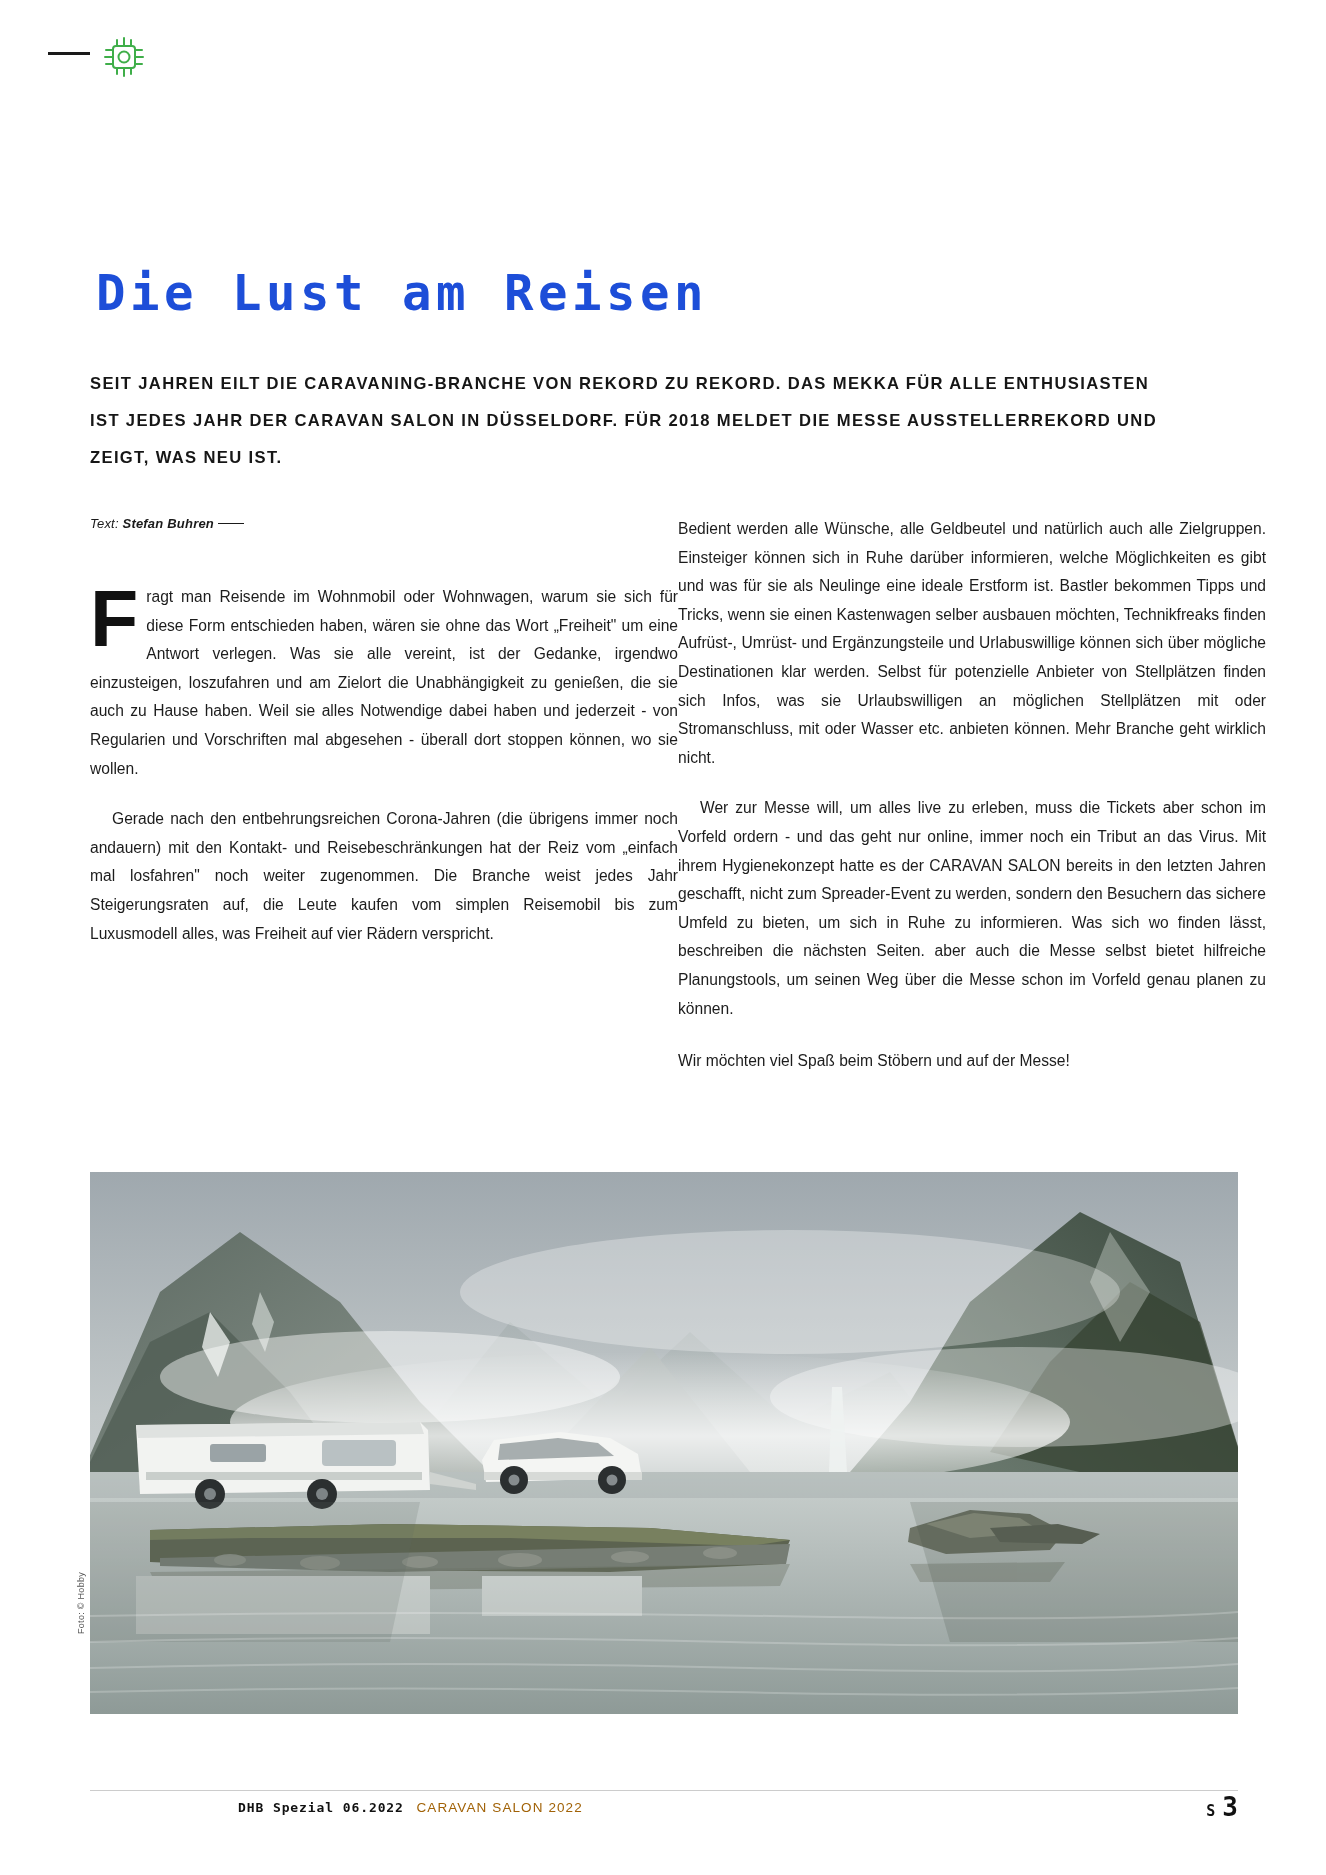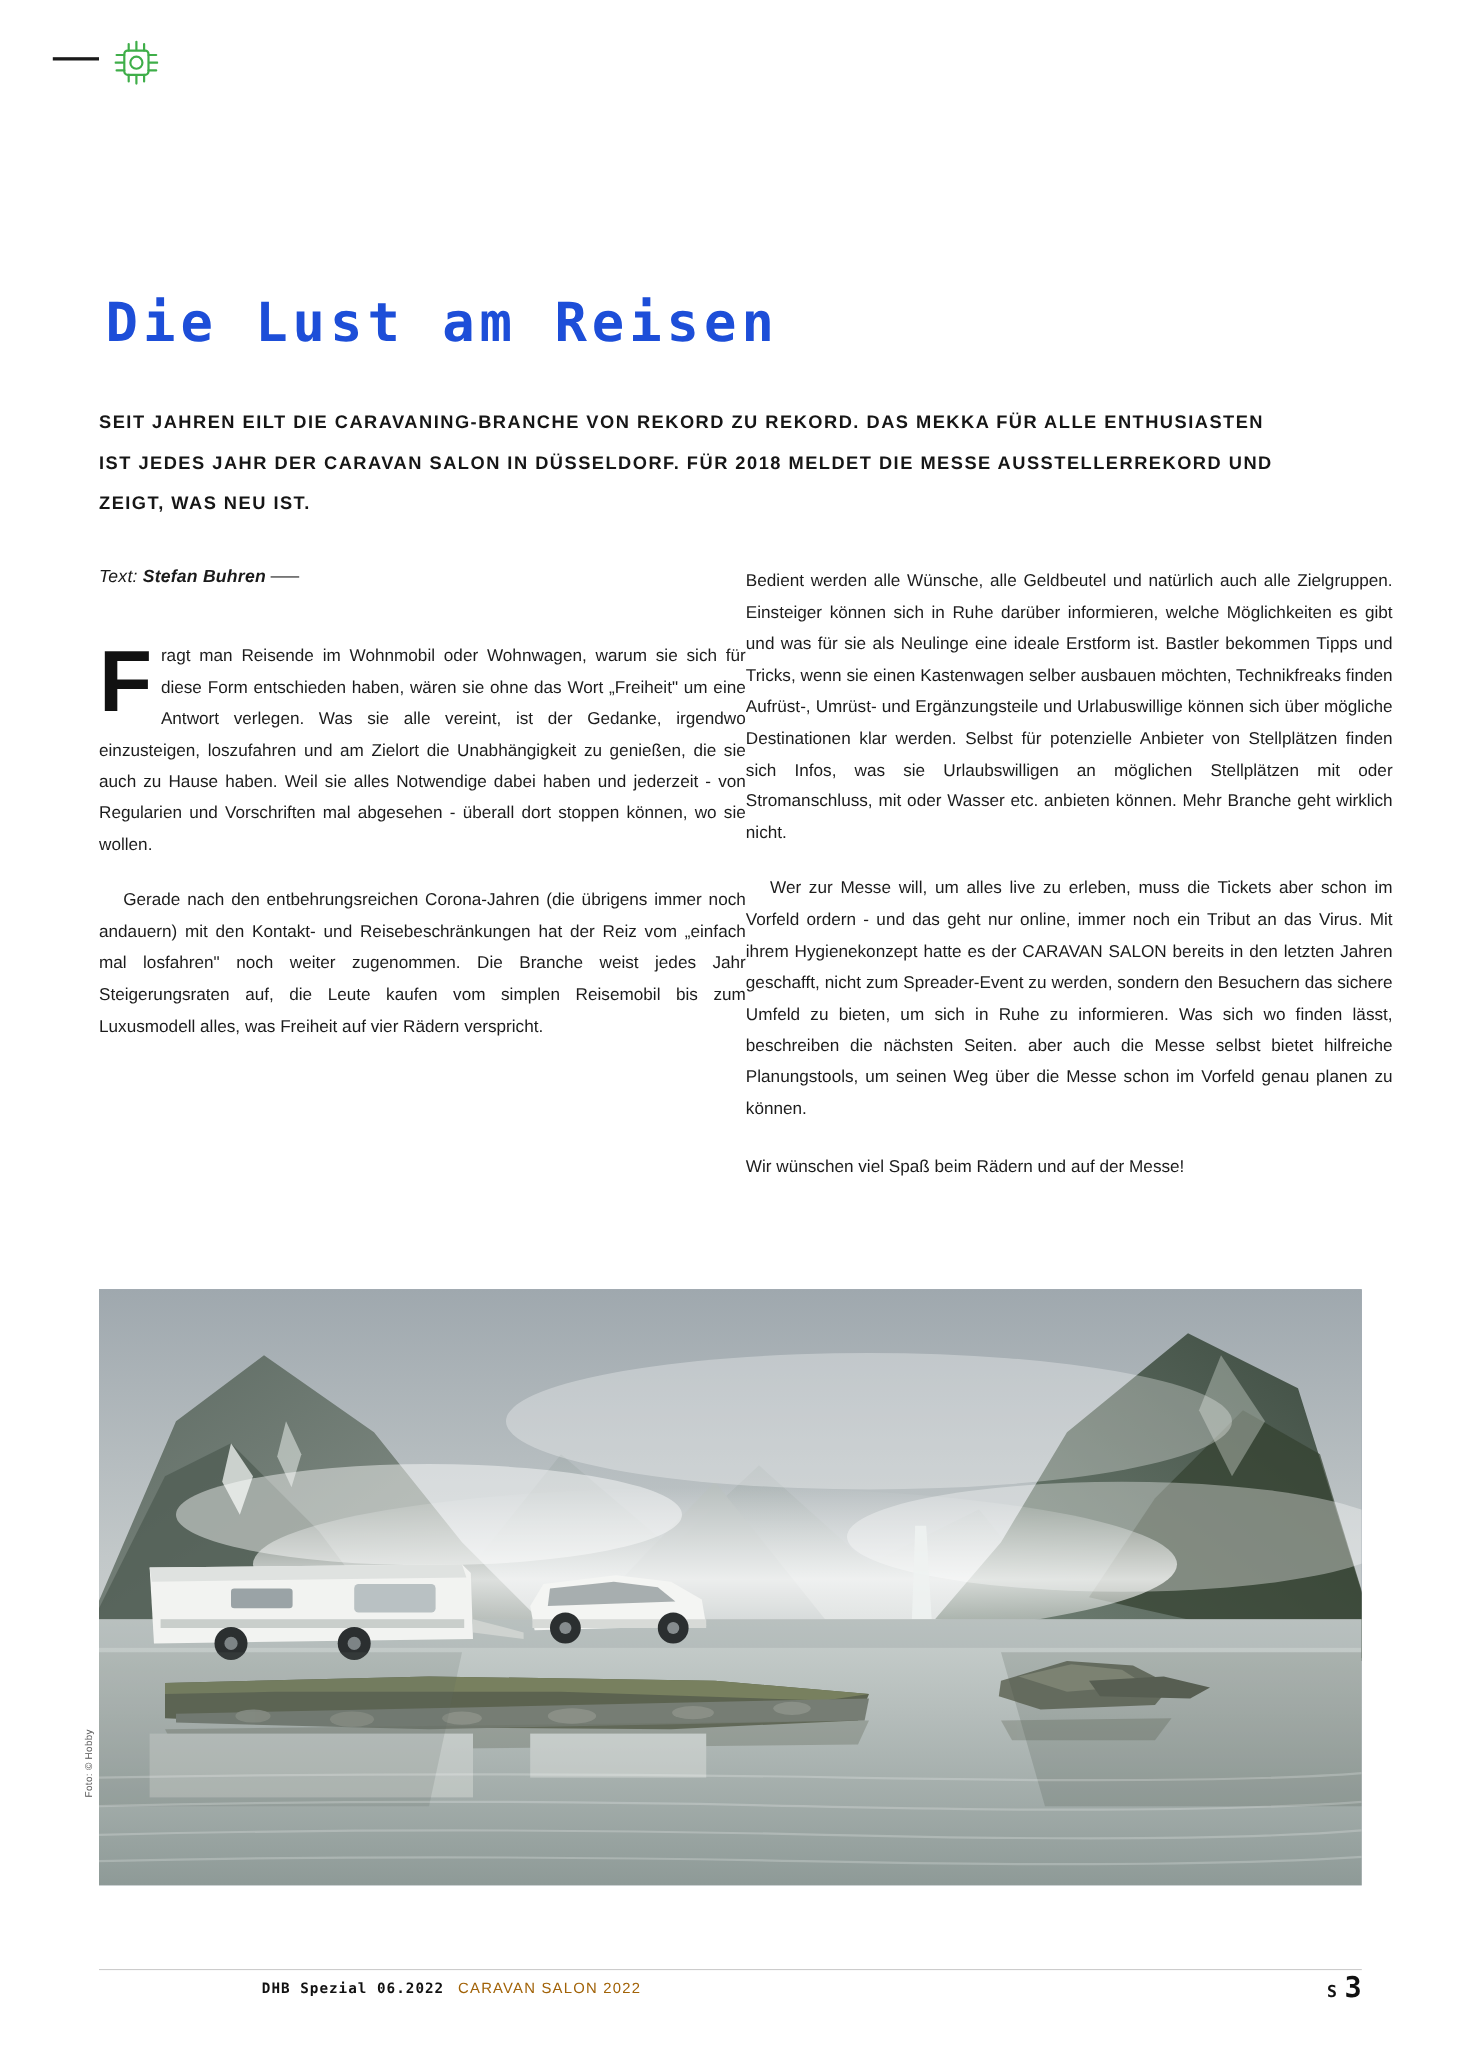--- a/index.html
+++ b/index.html
@@ -83,21 +83,21 @@
     line-height: 37px;
     color: #161616;
     font-family: "Liberation Sans", sans-serif;
   }
 
   
   .byline {
     position: absolute;
     left: 90px;
     top: 516px;
-    font-size: 16px;
+    font-size: 13px;
     color: #1a1a1a;
     font-style: italic;
     letter-spacing: 0.2px;
   }
   .byline b { font-weight: 700; }
   .byline .tail {
     display: inline-block;
     width: 26px;
     border-bottom: 1.4px solid #1a1a1a;
     margin-left: 4px;
@@ -242,21 +242,21 @@
 </div>
 
 <div class="col col-left">
   <p class="dropcap-para"><span class="dropcap">F</span><span>ragt man Reisende im Wohnmobil oder Wohnwagen, warum sie sich für diese Form entschieden haben, wären sie ohne das Wort „Freiheit" um eine Antwort verlegen. Was sie alle vereint, ist der Gedanke, irgendwo einzusteigen, loszufahren und am Zielort die Unabhängigkeit zu genießen, die sie auch zu Hause haben. Weil sie alles Notwendige dabei haben und jederzeit - von Regularien und Vorschriften mal abgesehen - überall dort stoppen können, wo sie wollen.</span></p>
   <p>Gerade nach den entbehrungsreichen Corona-Jahren (die übrigens immer noch andauern) mit den Kontakt- und Reisebeschränkungen hat der Reiz vom „einfach mal losfahren" noch weiter zugenommen. Die Branche weist jedes Jahr Steigerungsraten auf, die Leute kaufen vom simplen Reisemobil bis zum Luxusmodell alles, was Freiheit auf vier Rädern verspricht.</p>
 </div>
 
 <div class="col col-right">
   <p>Bedient werden alle Wünsche, alle Geldbeutel und natürlich auch alle Zielgruppen. Einsteiger können sich in Ruhe darüber informieren, welche Möglichkeiten es gibt und was für sie als Neulinge eine ideale Erstform ist. Bastler bekommen Tipps und Tricks, wenn sie einen Kastenwagen selber ausbauen möchten, Technikfreaks finden Aufrüst-, Umrüst- und Ergänzungsteile und Urlabuswillige können sich über mögliche Destinationen klar werden. Selbst für potenzielle Anbieter von Stellplätzen finden sich Infos, was sie Urlaubswilligen an möglichen Stellplätzen mit oder Stromanschluss, mit oder Wasser etc. anbieten können. Mehr Branche geht wirklich nicht.</p>
   <p>Wer zur Messe will, um alles live zu erleben, muss die Tickets aber schon im Vorfeld ordern - und das geht nur online, immer noch ein Tribut an das Virus. Mit ihrem Hygienekonzept hatte es der CARAVAN SALON bereits in den letzten Jahren geschafft, nicht zum Spreader-Event zu werden, sondern den Besuchern das sichere Umfeld zu bieten, um sich in Ruhe zu informieren. Was sich wo finden lässt, beschreiben die nächsten Seiten. aber auch die Messe selbst bietet hilfreiche Planungstools, um seinen Weg über die Messe schon im Vorfeld genau planen zu können.</p>
-  <p class="closing">Wir wünschen viel Spaß beim Rädern und auf der Messe!</p>
+  <p class="closing">Wir möchten viel Spaß beim Stöbern und auf der Messe!</p>
 </div>
 
 <div class="photo">
   <svg viewBox="0 0 1148 542" preserveAspectRatio="none" aria-hidden="true">
     <defs>
       <linearGradient id="sky" x1="0" y1="0" x2="0" y2="1">
         <stop offset="0%" stop-color="#9fa8ae"></stop>
         <stop offset="45%" stop-color="#c2c8c9"></stop>
         <stop offset="100%" stop-color="#d9dcda"></stop>
       </linearGradient>

